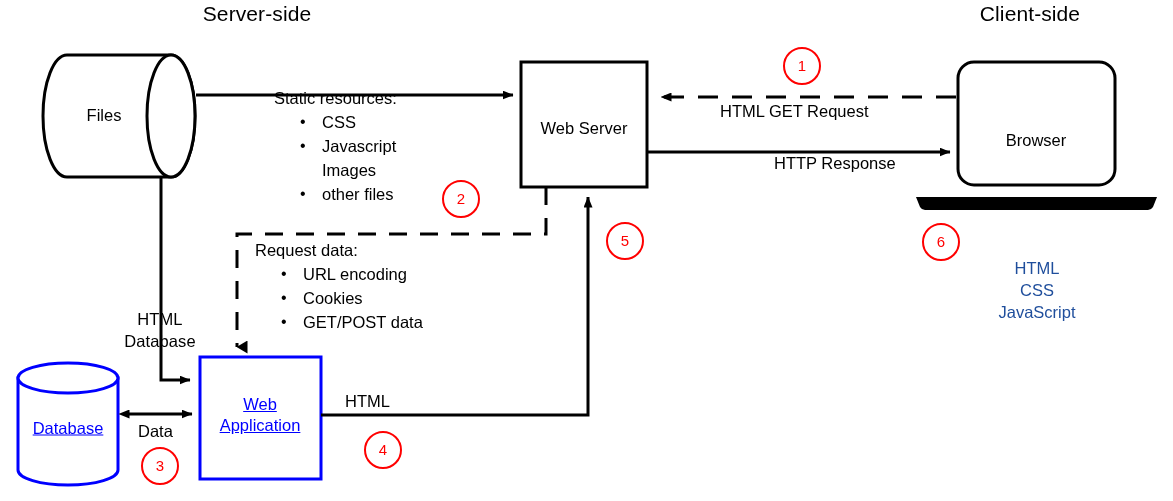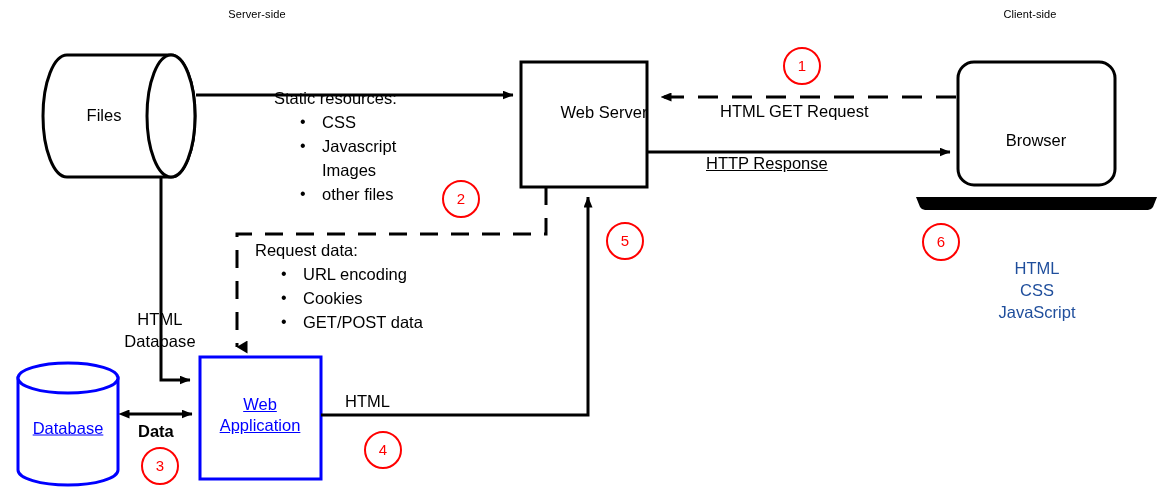--- a/index.html
+++ b/index.html
@@ -28,21 +28,21 @@
     color:#000000;
     white-space:nowrap;
     line-height:20px;
     letter-spacing:0.1px;
   }
   .lbl.center{
     text-align:center;
     transform:translateX(-50%);
   }
   .title{
-    font-size:11px;
+    font-size:21px;
     color:#000;
   }
   .node-label{
     position:absolute;
     text-align:center;
     font-size:16.5px;
     line-height:21px;
     color:#000000;
     white-space:nowrap;
     transform:translate(-50%,-50%);
@@ -150,21 +150,21 @@
 
     <path d="M321,415 L588,415 L588,197" fill="none" stroke="#000000" stroke-width="3" marker-end="url(#ah)"></path>
   </svg>
 
   <div class="lbl center title" style="left:257px; top:4px;">Server-side</div>
 
   <div class="lbl center title" style="left:1030px; top:4px;">Client-side</div>
 
   <div class="node-label" style="left:104px; top:115px;">Files</div>
 
-  <div class="node-label" style="left:584px; top:112px;margin-left:20px;">Web Server</div>
+  <div class="node-label" style="left:584px; top:128px;">Web Server</div>
 
   <div class="node-label" style="left:1036px; top:140px;">Browser</div>
 
   <div class="node-label blue" style="left:68px; top:428px;">Database</div>
 
   <div class="node-label blue" style="left:260px; top:415px;">
     <span>Web</span><br>
     <span>Application</span>
   </div>
 
@@ -182,28 +182,28 @@
     <span class="hdr">Request data:</span>
     <ul>
       <li class="dot">URL encoding</li>
       <li class="dot">Cookies</li>
       <li class="dot">GET/POST data</li>
     </ul>
   </div>
 
   <div class="arrow-note" style="left:720px; top:102px;">HTML GET Request</div>
 
-  <div class="arrow-note" style="left:706px; top:154px;text-decoration:underline;">HTTP Response</div>
+  <div class="arrow-note" style="left:774px; top:154px;">HTTP Response</div>
 
   <div class="lbl center" style="left:160px; top:308px; line-height:22px;">
     <span>HTML</span><br>
     <span>Database</span>
   </div>
 
-  <div class="arrow-note" style="left:138px; top:422px;font-weight:bold;">Data</div>
+  <div class="arrow-note" style="left:138px; top:422px;">Data</div>
 
   <div class="arrow-note" style="left:345px; top:392px;">HTML</div>
 
   <div class="clientstack" style="left:1037px; top:257px;">
     <span>HTML</span><br>
     <span>CSS</span><br>
     <span>JavaScript</span>
   </div>
 
   <div class="badge" style="left:802px; top:66px;">1</div>

